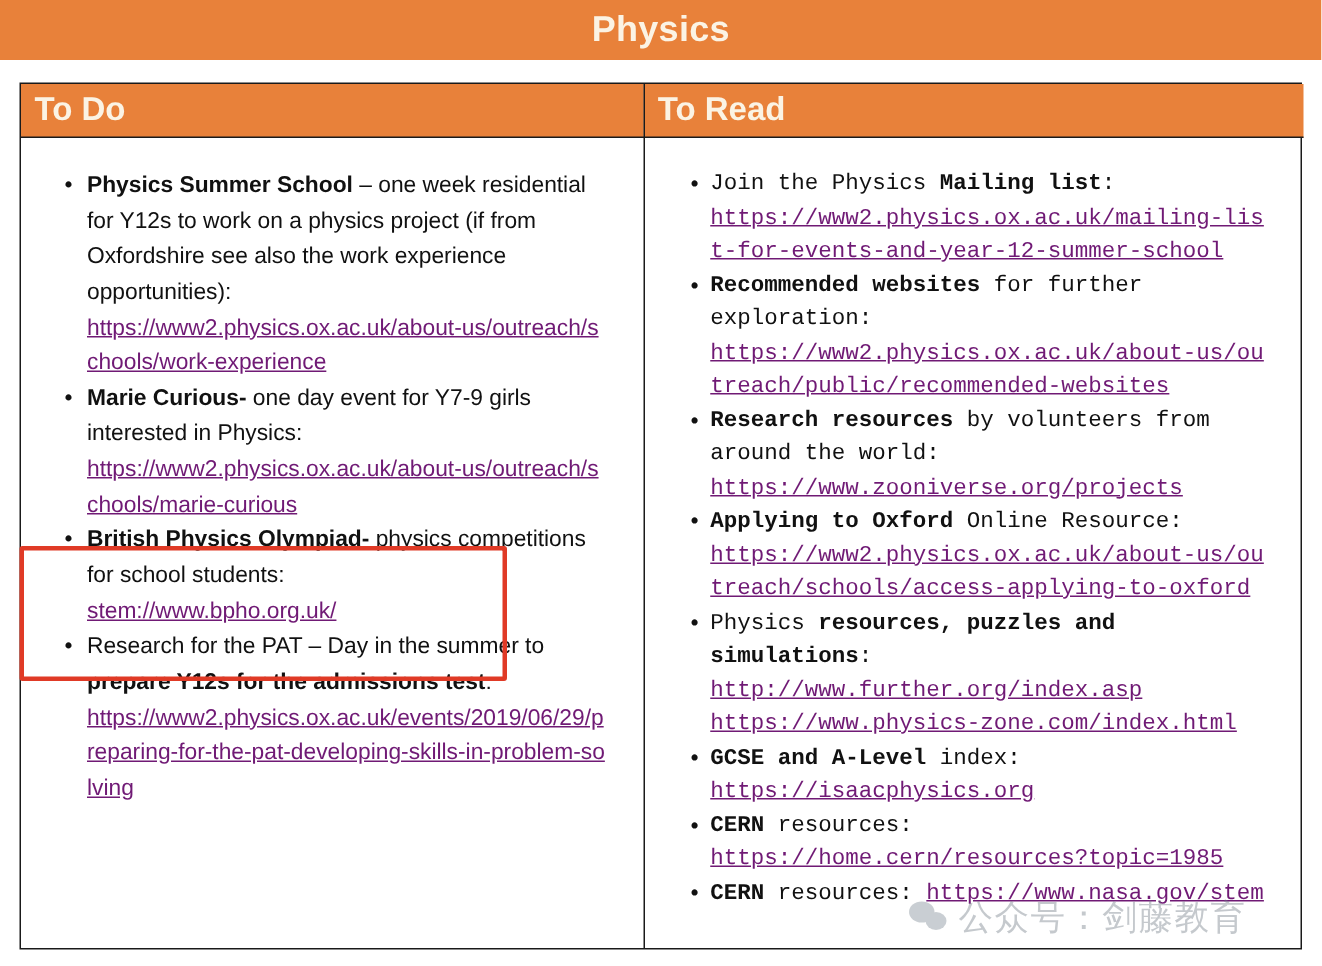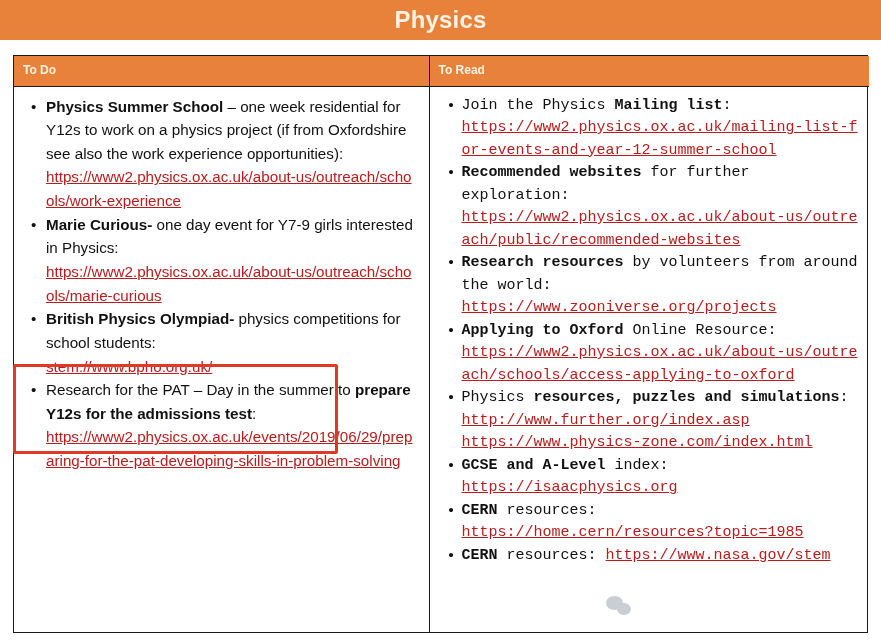--- a/index.html
+++ b/index.html
@@ -49,21 +49,21 @@
     height: 100%;
     border-collapse: collapse;
     table-layout: fixed;
   }
   #table col.c-left  { width: 415px; }
   #table col.c-right { width: 440px; }
 
   th.col-head {
     background: #E8813A;
     color: #FBF3E4;
-    font-size: 12px;
+    font-size: 22px;
     font-weight: bold;
     text-align: left;
     padding: 4px 0 5px 9px;
     height: 30px;
     box-sizing: border-box;
     border-right: 1px solid #1a1a1a;
     border-bottom: 1px solid #1a1a1a;
     vertical-align: middle;
   }
   th.col-head.last { border-right: none; }
@@ -72,21 +72,21 @@
     vertical-align: top;
     border-right: 1px solid #1a1a1a;
     padding: 4px 6px 6px 6px;
     box-sizing: border-box;
   }
   td.col-body.last { border-right: none; }
 
   
   ul.blist {
     list-style: none;
-    margin: 4px;
+    margin: 16px;
     padding: 0;
   }
   ul.blist > li {
     position: relative;
     padding-left: 22px;
     margin: 0 0 0 0;
     font-size: 15.2px;
     line-height: 1.555;
     color: #111111;
   }
@@ -94,21 +94,21 @@
     content: "\2022";
     position: absolute;
     left: 7px;
     top: 0;
     font-size: 15.2px;
     line-height: 1.555;
     color: #111111;
   }
   .b { font-weight: bold; }
   a.lnk {
-    color: #b91c1c;
+    color: #701a75;
     text-decoration: underline;
     word-break: break-all;
   }
   a.lnk.narrow { word-break: normal; }
   .frag { display: block; }
 
   
   #right-list > li { line-height: 1.50; font-size: 15px; font-family: Liberation Mono, monospace; }
 
   
@@ -253,13 +253,14 @@
   </table>
 </div>
 
 <div id="highlight-box"></div>
 
 <div id="watermark">
   <span class="wechat-icon">
     <span class="b1"></span>
       <span class="b2"></span>
   </span>
+  <span class="wm-text">公众号：剑藤教育</span>
 </div>
 
 </body></html>

